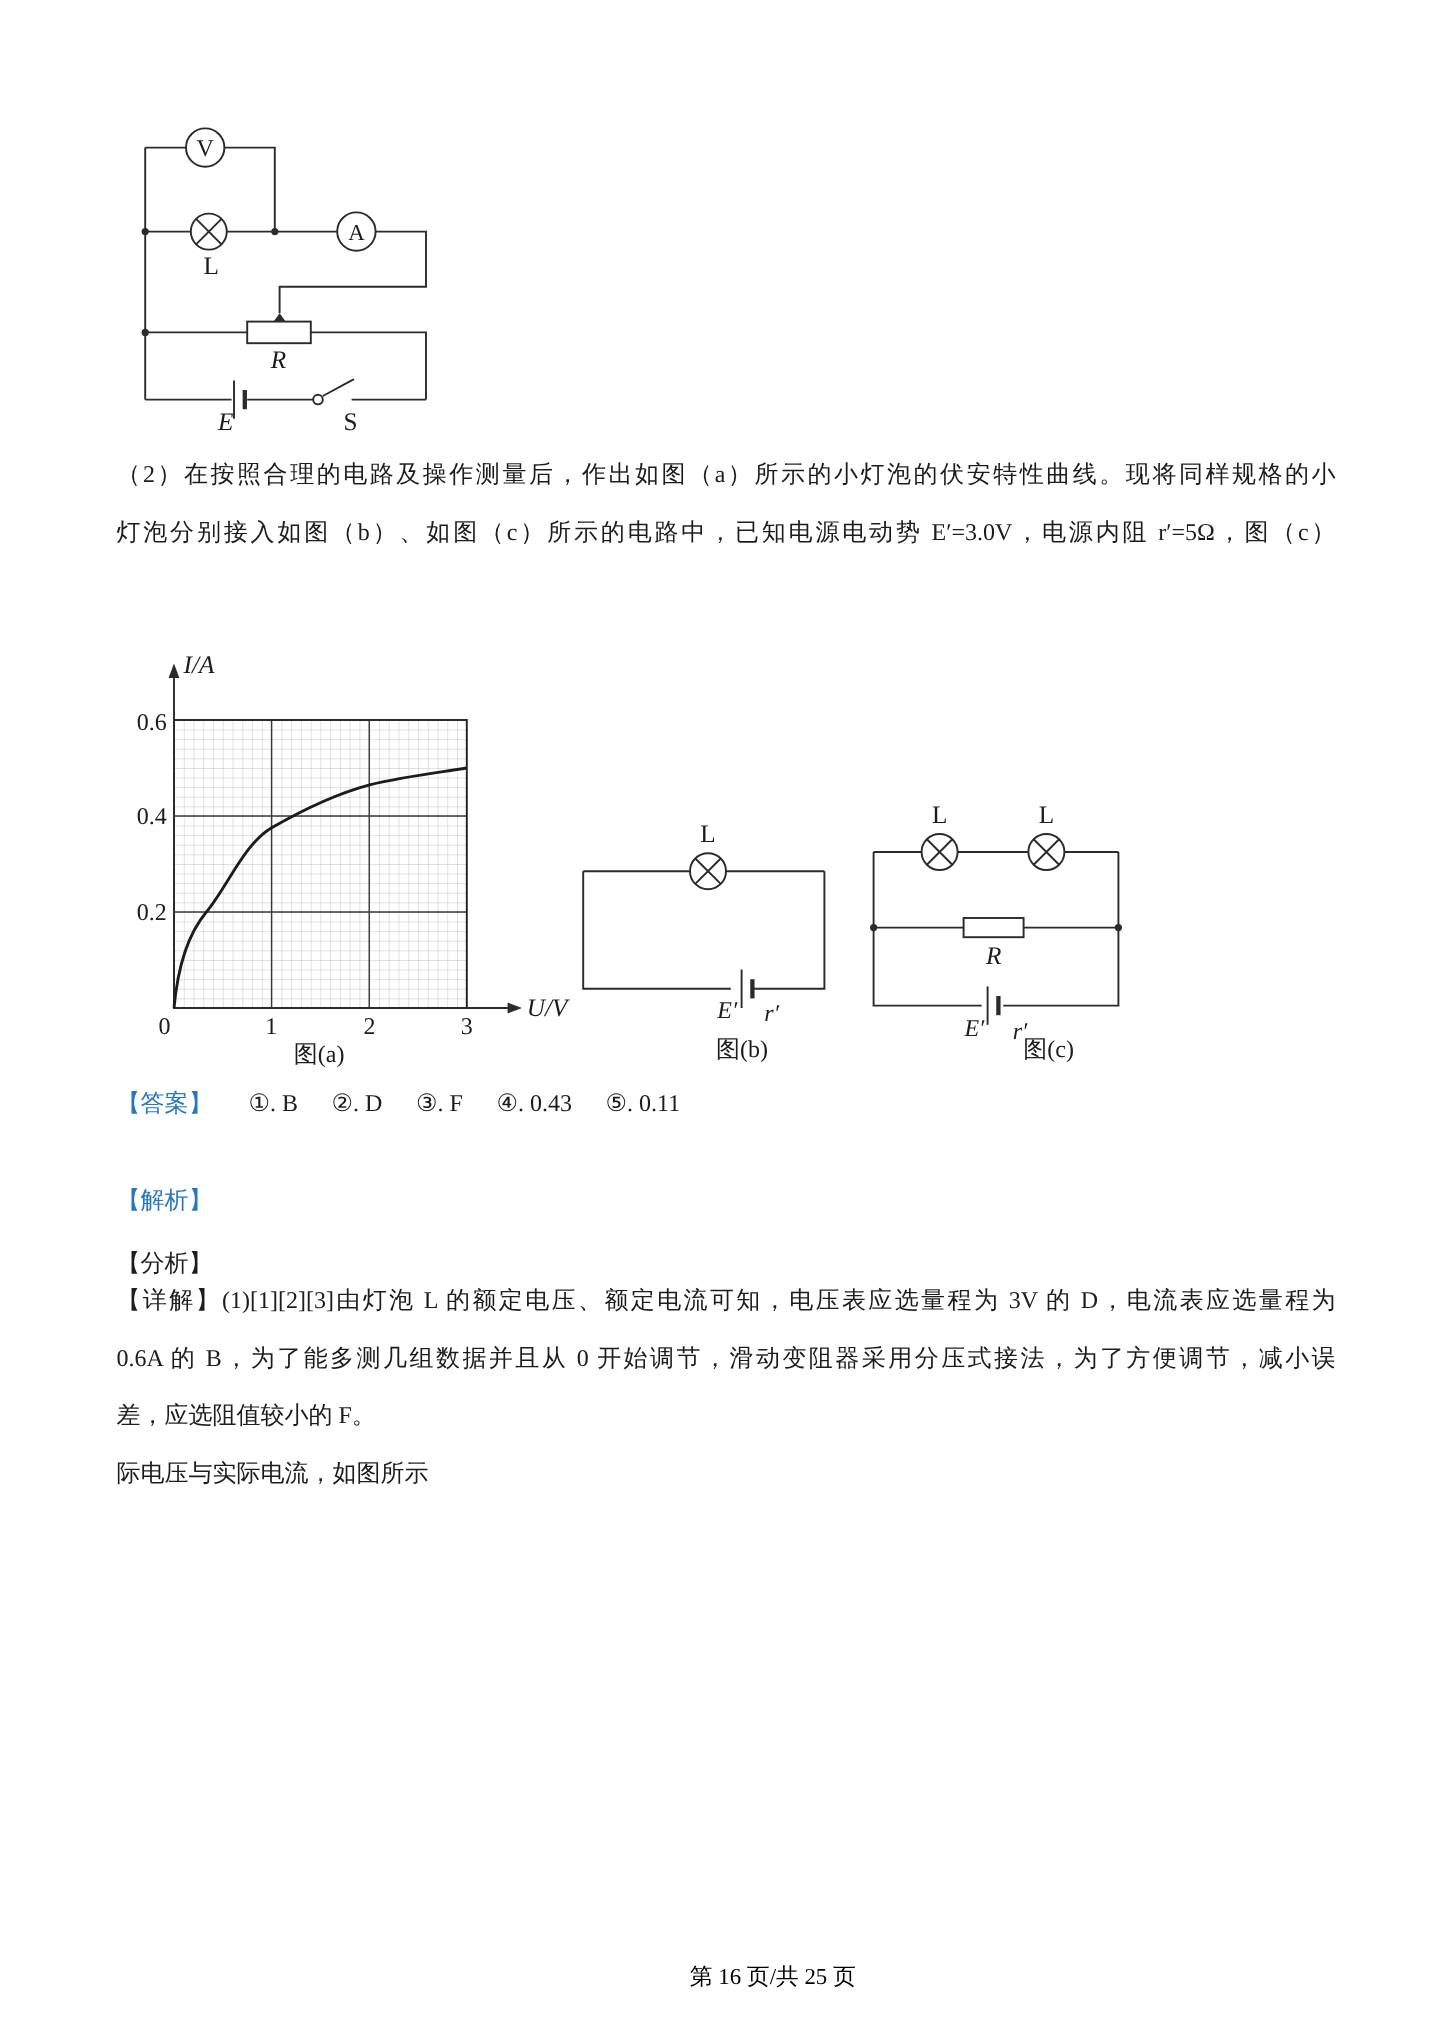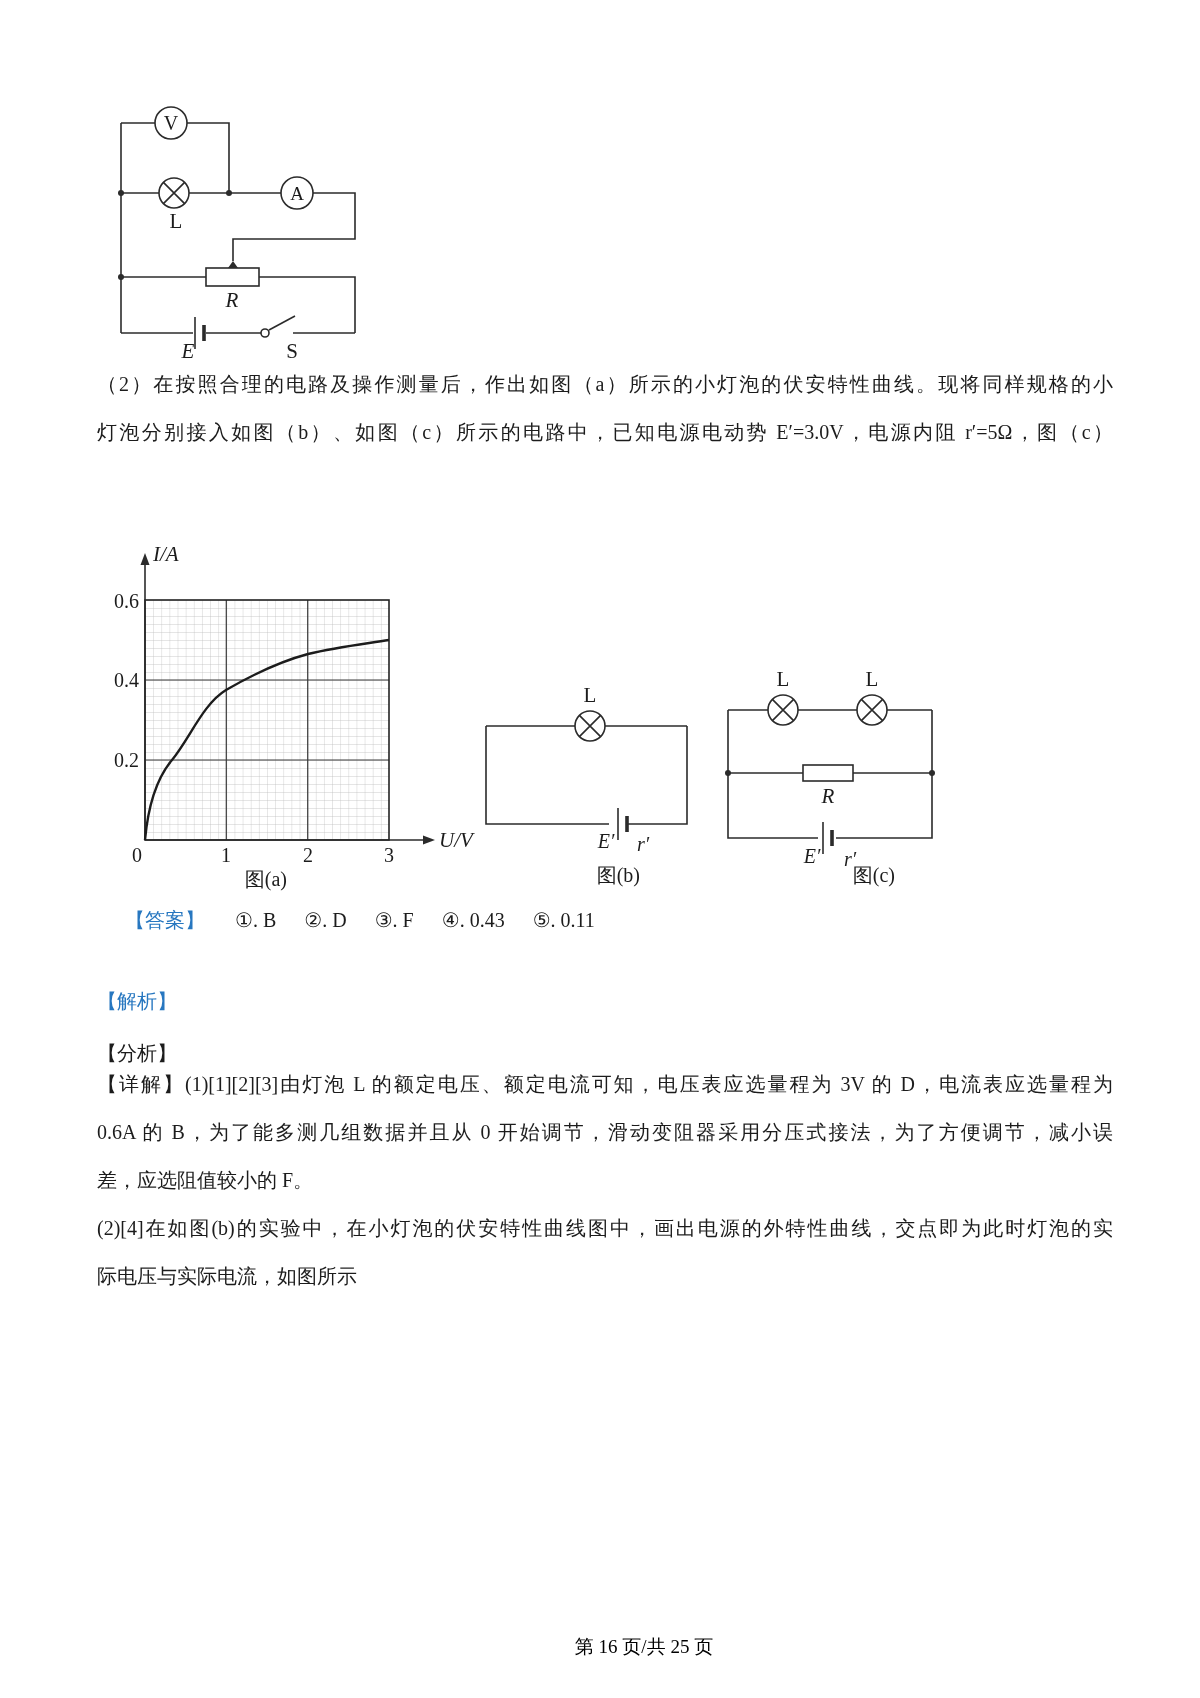--- a/index.html
+++ b/index.html
@@ -6,21 +6,21 @@
   .page{
     position:relative;width:1200px;height:1698px;background:#ffffff;
     font-family:"Liberation Serif","DejaVu Serif",serif;color:#1c1c1c;overflow:hidden;
   }
   .para{position:absolute;left:97px;width:1016px;font-size:20px;}
   .line{height:48px;line-height:48px;white-space:normal;}
   .jl{text-align:justify;text-align-last:justify;}
   .ll{text-align:left;}
   .answer-row{
     position:absolute;left:97px;top:900px;width:1016px;height:40px;
-    display:flex;align-items:baseline;font-size:20px;line-height:40px;margin-left:28px;
+    display:flex;align-items:baseline;font-size:20px;line-height:40px;
   }
   .answer-row .label{color:#2777c0;margin-right:30px;}
   .answer-row .item{margin-right:28px;font-family:Liberation Serif, serif;}
   .tag{position:absolute;left:97px;font-size:20px;line-height:30px;margin-top:24px;}
   .blue{color:#2777c0;}
   .caption{position:absolute;width:100px;text-align:right;font-size:20px;line-height:26px;}
   .footer{position:absolute;left:0;top:1634px;width:1200px;text-align:center;font-size:19px;color:#000000;margin-left:44px;}
   svg{position:absolute;overflow:visible;}
   .wire{fill:none;stroke:#2b2b2b;stroke-width:1.6;}
   .thick{fill:none;stroke:#2b2b2b;stroke-width:3.6;}
@@ -81,21 +81,21 @@
     </g>
     <text class="svgtxt it" x="93" y="273" font-size="21" text-anchor="middle">E</text>
 
     <g>
       <circle class="wire" cx="170" cy="248" r="4"></circle>
       <path class="wire" d="M174 245 L200 231"></path>
     </g>
     <text class="svgtxt" x="197" y="273" font-size="21" text-anchor="middle">S</text>
   </svg>
 
-  <div class="para" style="top:360px">
+  <div class="para" style="top:372px">
     <div class="line jl">（2）在按照合理的电路及操作测量后，作出如图（a）所示的小灯泡的伏安特性曲线。现将同样规格的小</div>
     <div class="line jl">灯泡分别接入如图（b）、如图（c）所示的电路中，已知电源电动势 E′=3.0V，电源内阻 r′=5Ω，图（c）</div>
   </div>
 
   <svg style="left:95px;top:535px" width="350" height="345" viewBox="0 0 350 345">
     <defs>
       <pattern id="minorGrid" x="50" y="65" width="8.133" height="8" patternUnits="userSpaceOnUse">
         <path d="M8.133 0 H0 V8" fill="none" stroke="#b9b9b9" stroke-width="0.7"></path>
       </pattern>
     </defs>
@@ -196,19 +196,18 @@
     <span class="item">⑤. 0.11</span>
   </div>
 
   <div class="tag blue" style="top:962px">【解析】</div>
   <div class="tag" style="top:1014px">【分析】</div>
 
   <div class="para" style="top:1060px">
     <div class="line jl">【详解】(1)[1][2][3]由灯泡 L 的额定电压、额定电流可知，电压表应选量程为 3V 的 D，电流表应选量程为</div>
     <div class="line jl">0.6A 的 B，为了能多测几组数据并且从 0 开始调节，滑动变阻器采用分压式接法，为了方便调节，减小误</div>
     <div class="line ll">差，应选阻值较小的 F。</div>
-    <div class="line jl">(2)[4]在如图(b)的实验中，在小灯泡的伏安特性曲线图中，画出电源的外特性曲线，交点即为此时灯泡的实</div>
     <div class="line ll">际电压与实际电流，如图所示</div>
   </div>
 
   <div class="footer">第 16 页/共 25 页</div>
 
 </div>
 
 </body></html>

